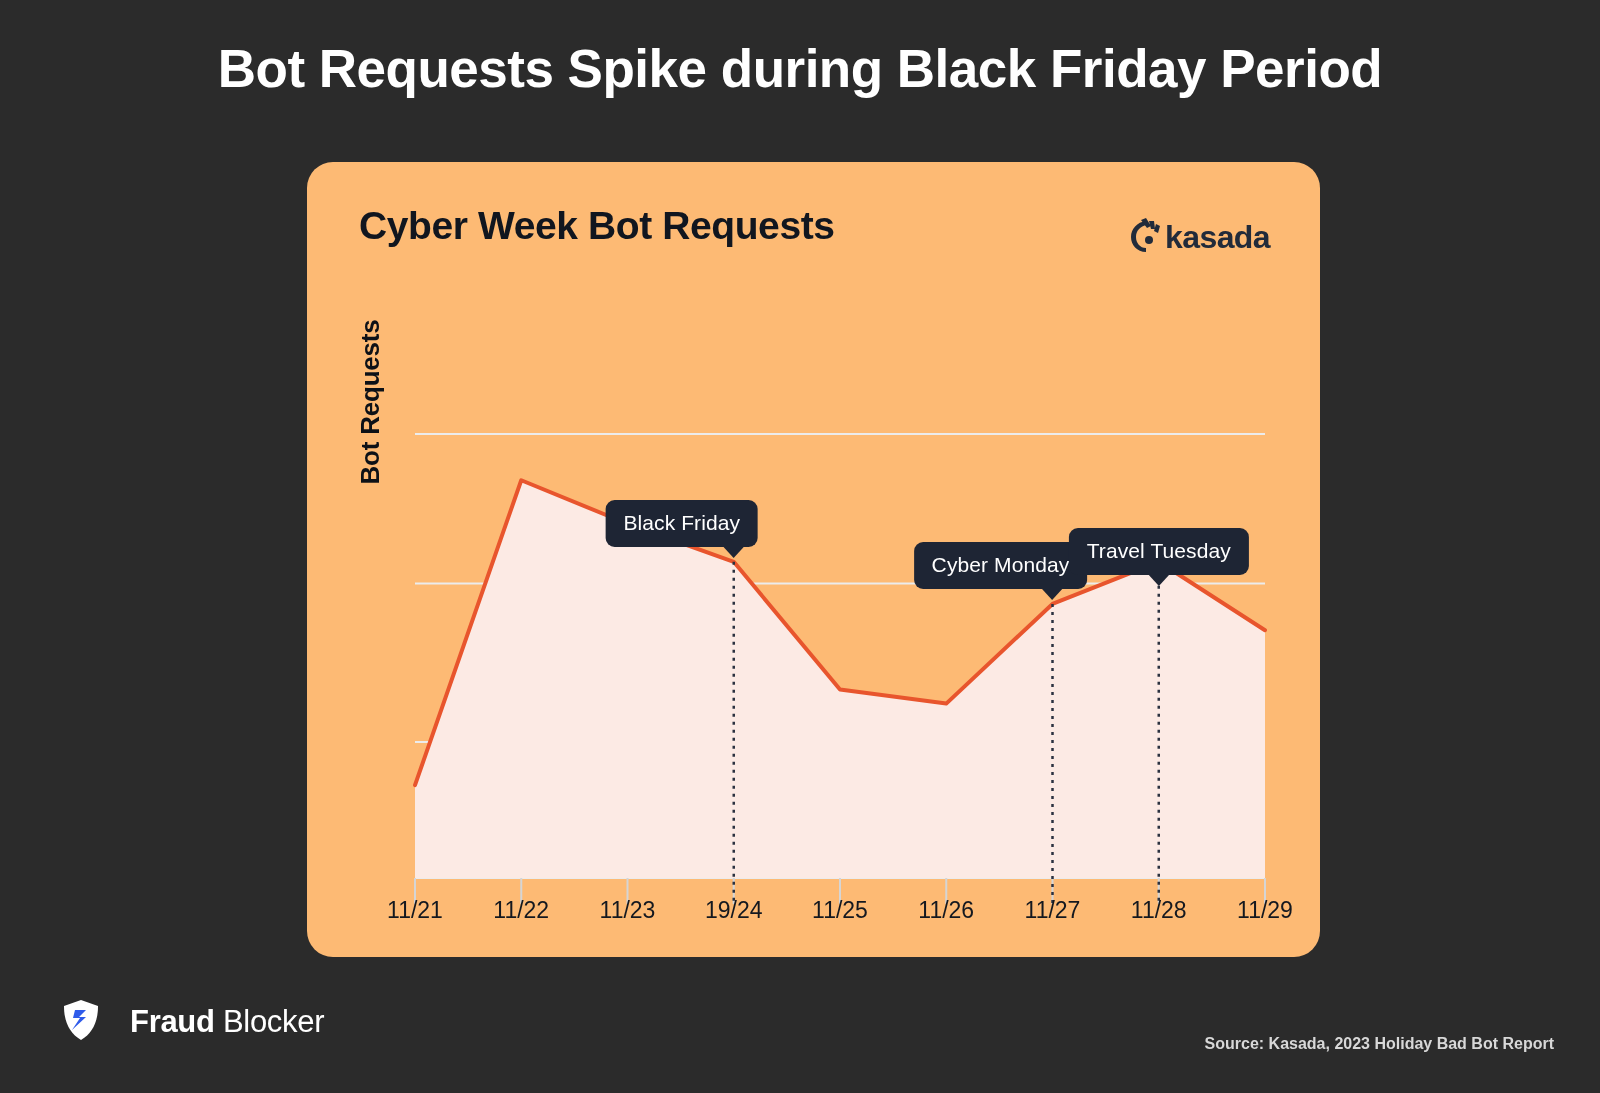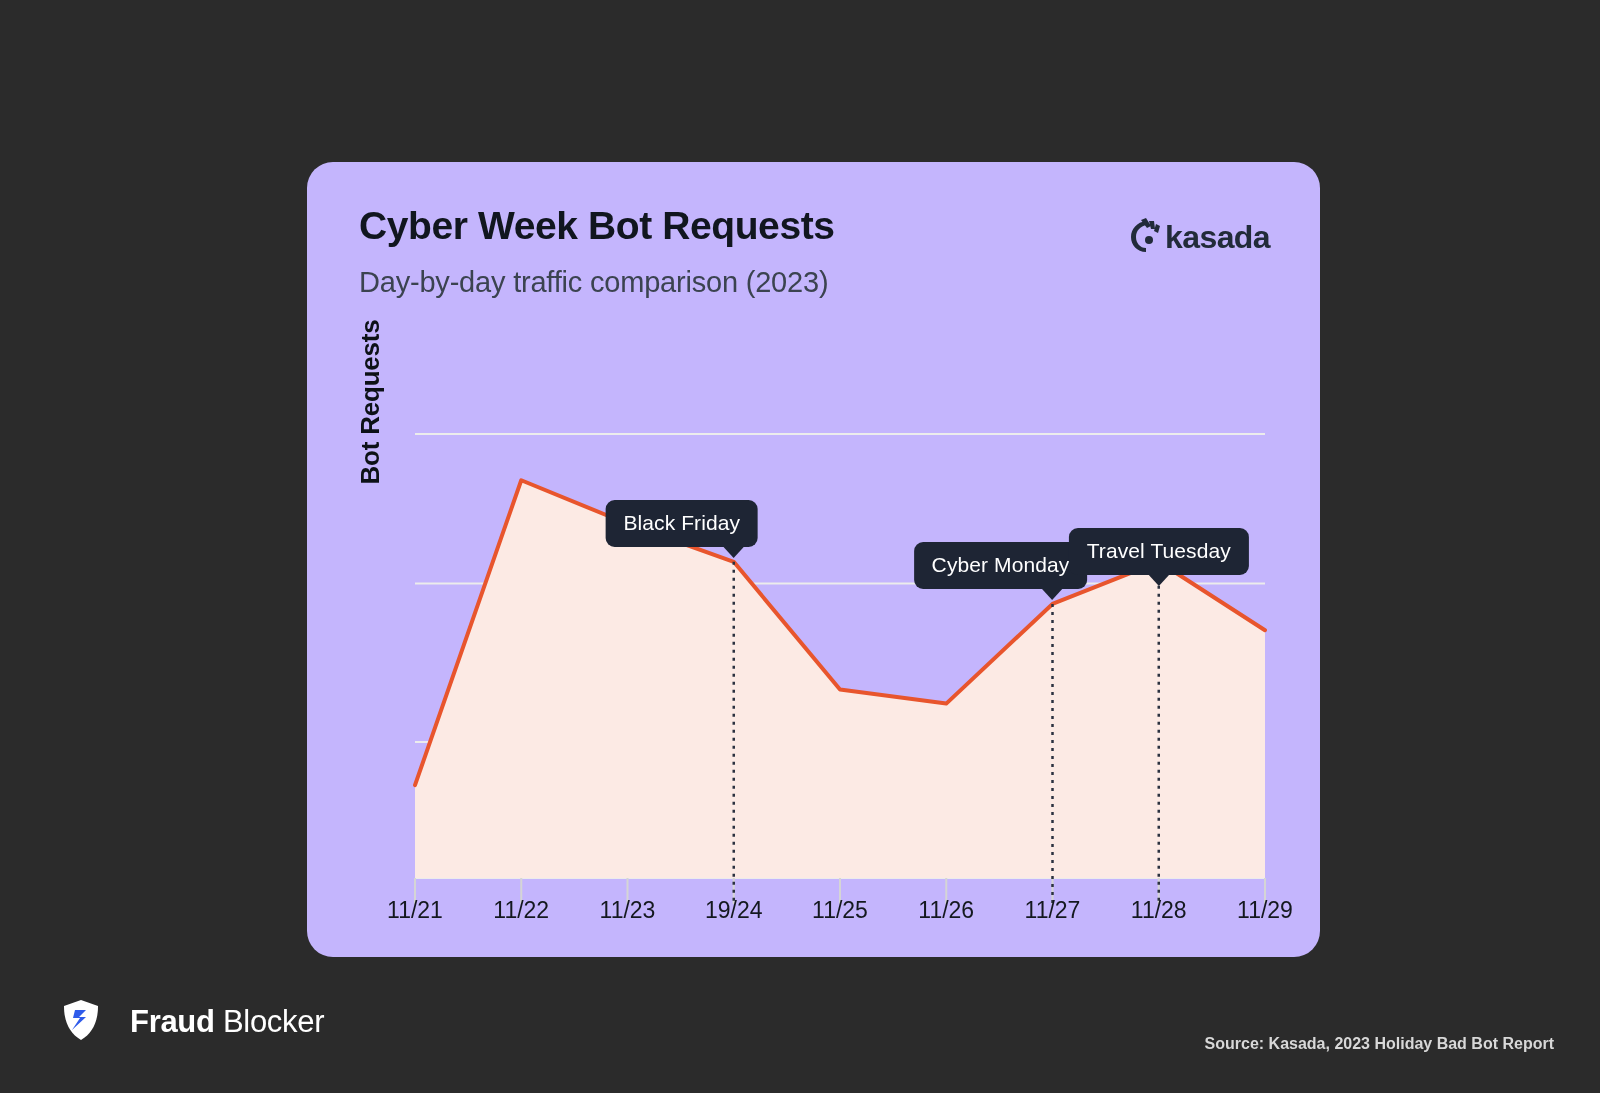--- a/index.html
+++ b/index.html
@@ -28,21 +28,21 @@
     letter-spacing: -0.5px;
     line-height: 1.1;
     white-space: nowrap;
   }
 
   
   .card {
     position: absolute;
     left: 307px; top: 162px;
     width: 1013px; height: 795px;
-    background: #c4b5fd;
+    background: #fdba74;
     border-radius: 26px;
   }
 
   .chart-title {
     position: absolute;
     left: 52px; top: 42px;
     font-size: 39px;
     font-weight: 700;
     color: #11161f;
     letter-spacing: -0.4px;
@@ -157,25 +157,25 @@
     font-weight: 700;
     white-space: nowrap;
     margin-left: 15px;
   }
 </style>
 </head>
 <body>
 
 <div id="root">
 
+  <div class="headline">Bot Requests Spike during Black Friday Period</div>
 
   <div class="card">
 
     <div class="chart-title">Cyber Week Bot Requests</div>
-    <div class="chart-subtitle">Day-by-day traffic comparison (2023)</div>
 
     <div class="kasada-logo">
       <span>
         <svg width="40" height="36" viewBox="0 0 40 36" aria-hidden="true">
           <g fill="#222b3a">
             <path d="M6 20 C6 12 12 5 21 4 L22 8 C15 9 11 14 11 20 C11 26 15 31 21 31 L21 35 C12 35 6 28 6 20 Z"></path>
             <path d="M16 3 L21 1 L26 9 L22 11 Z"></path>
             <path d="M24 4 L29 4 L30 12 L26 12 Z"></path>
             <path d="M31 7 L35 9 L33 16 L29 14 Z"></path>
             <circle cx="24" cy="23" r="4"></circle>

